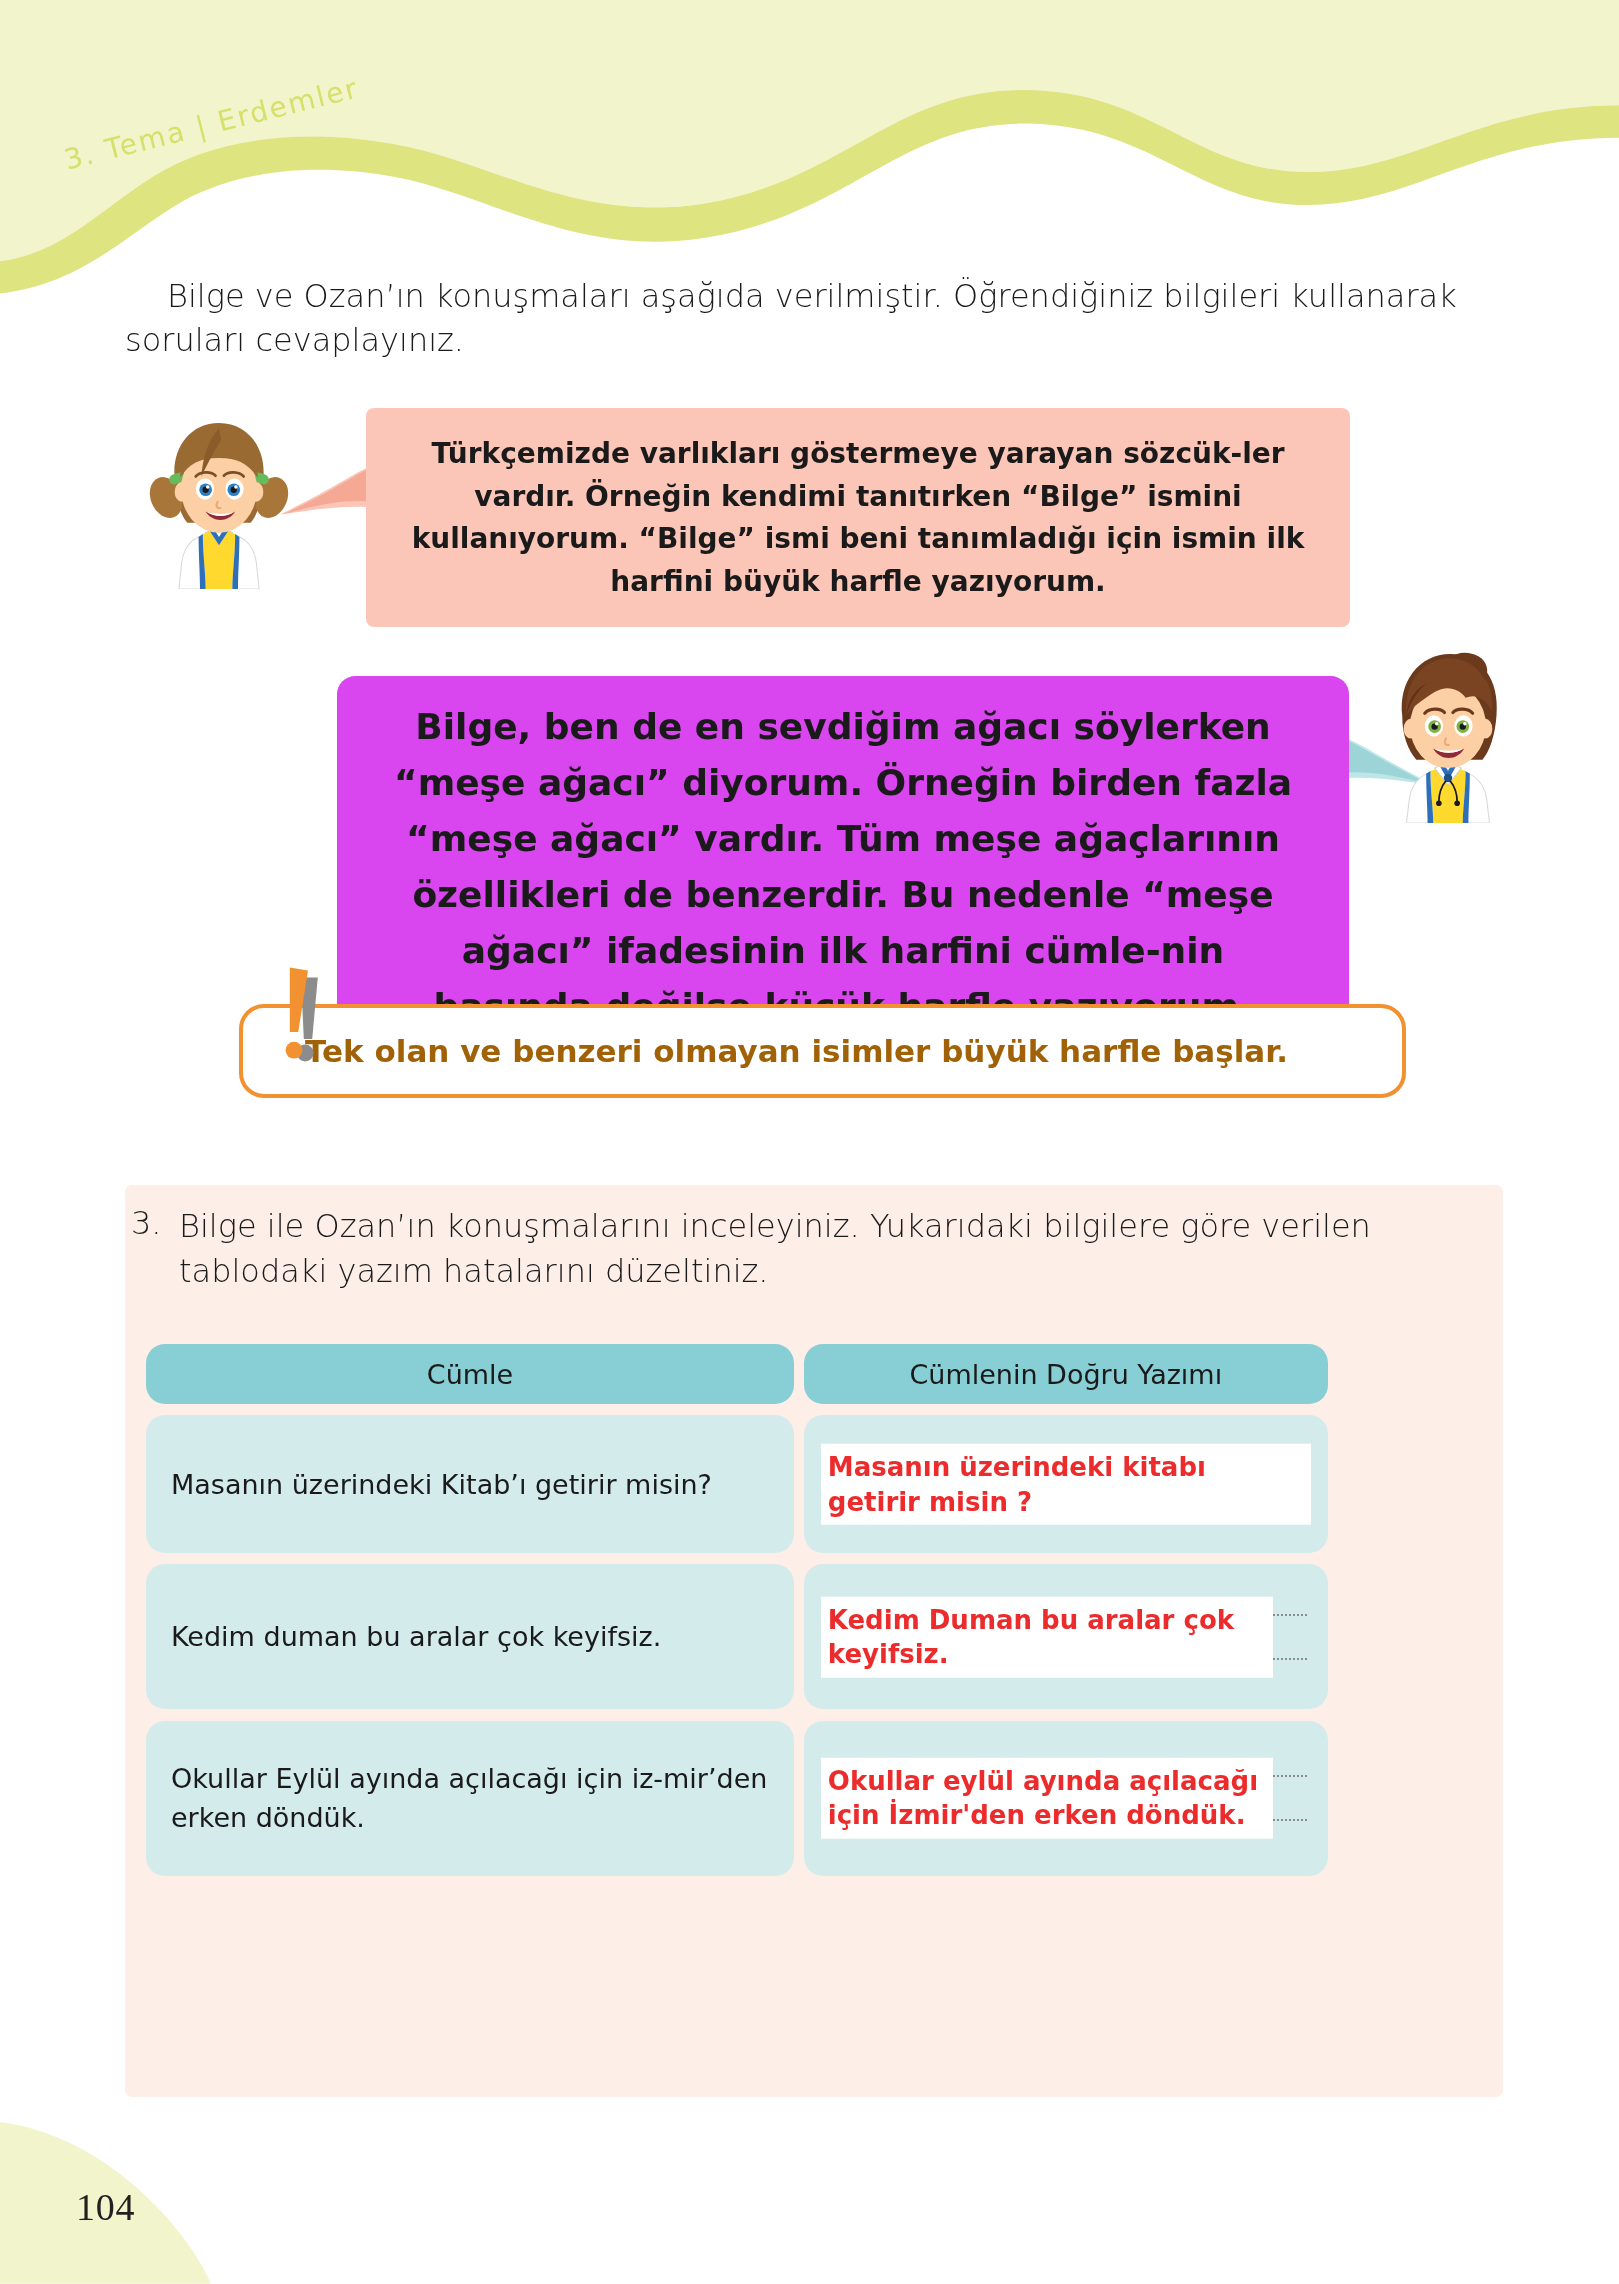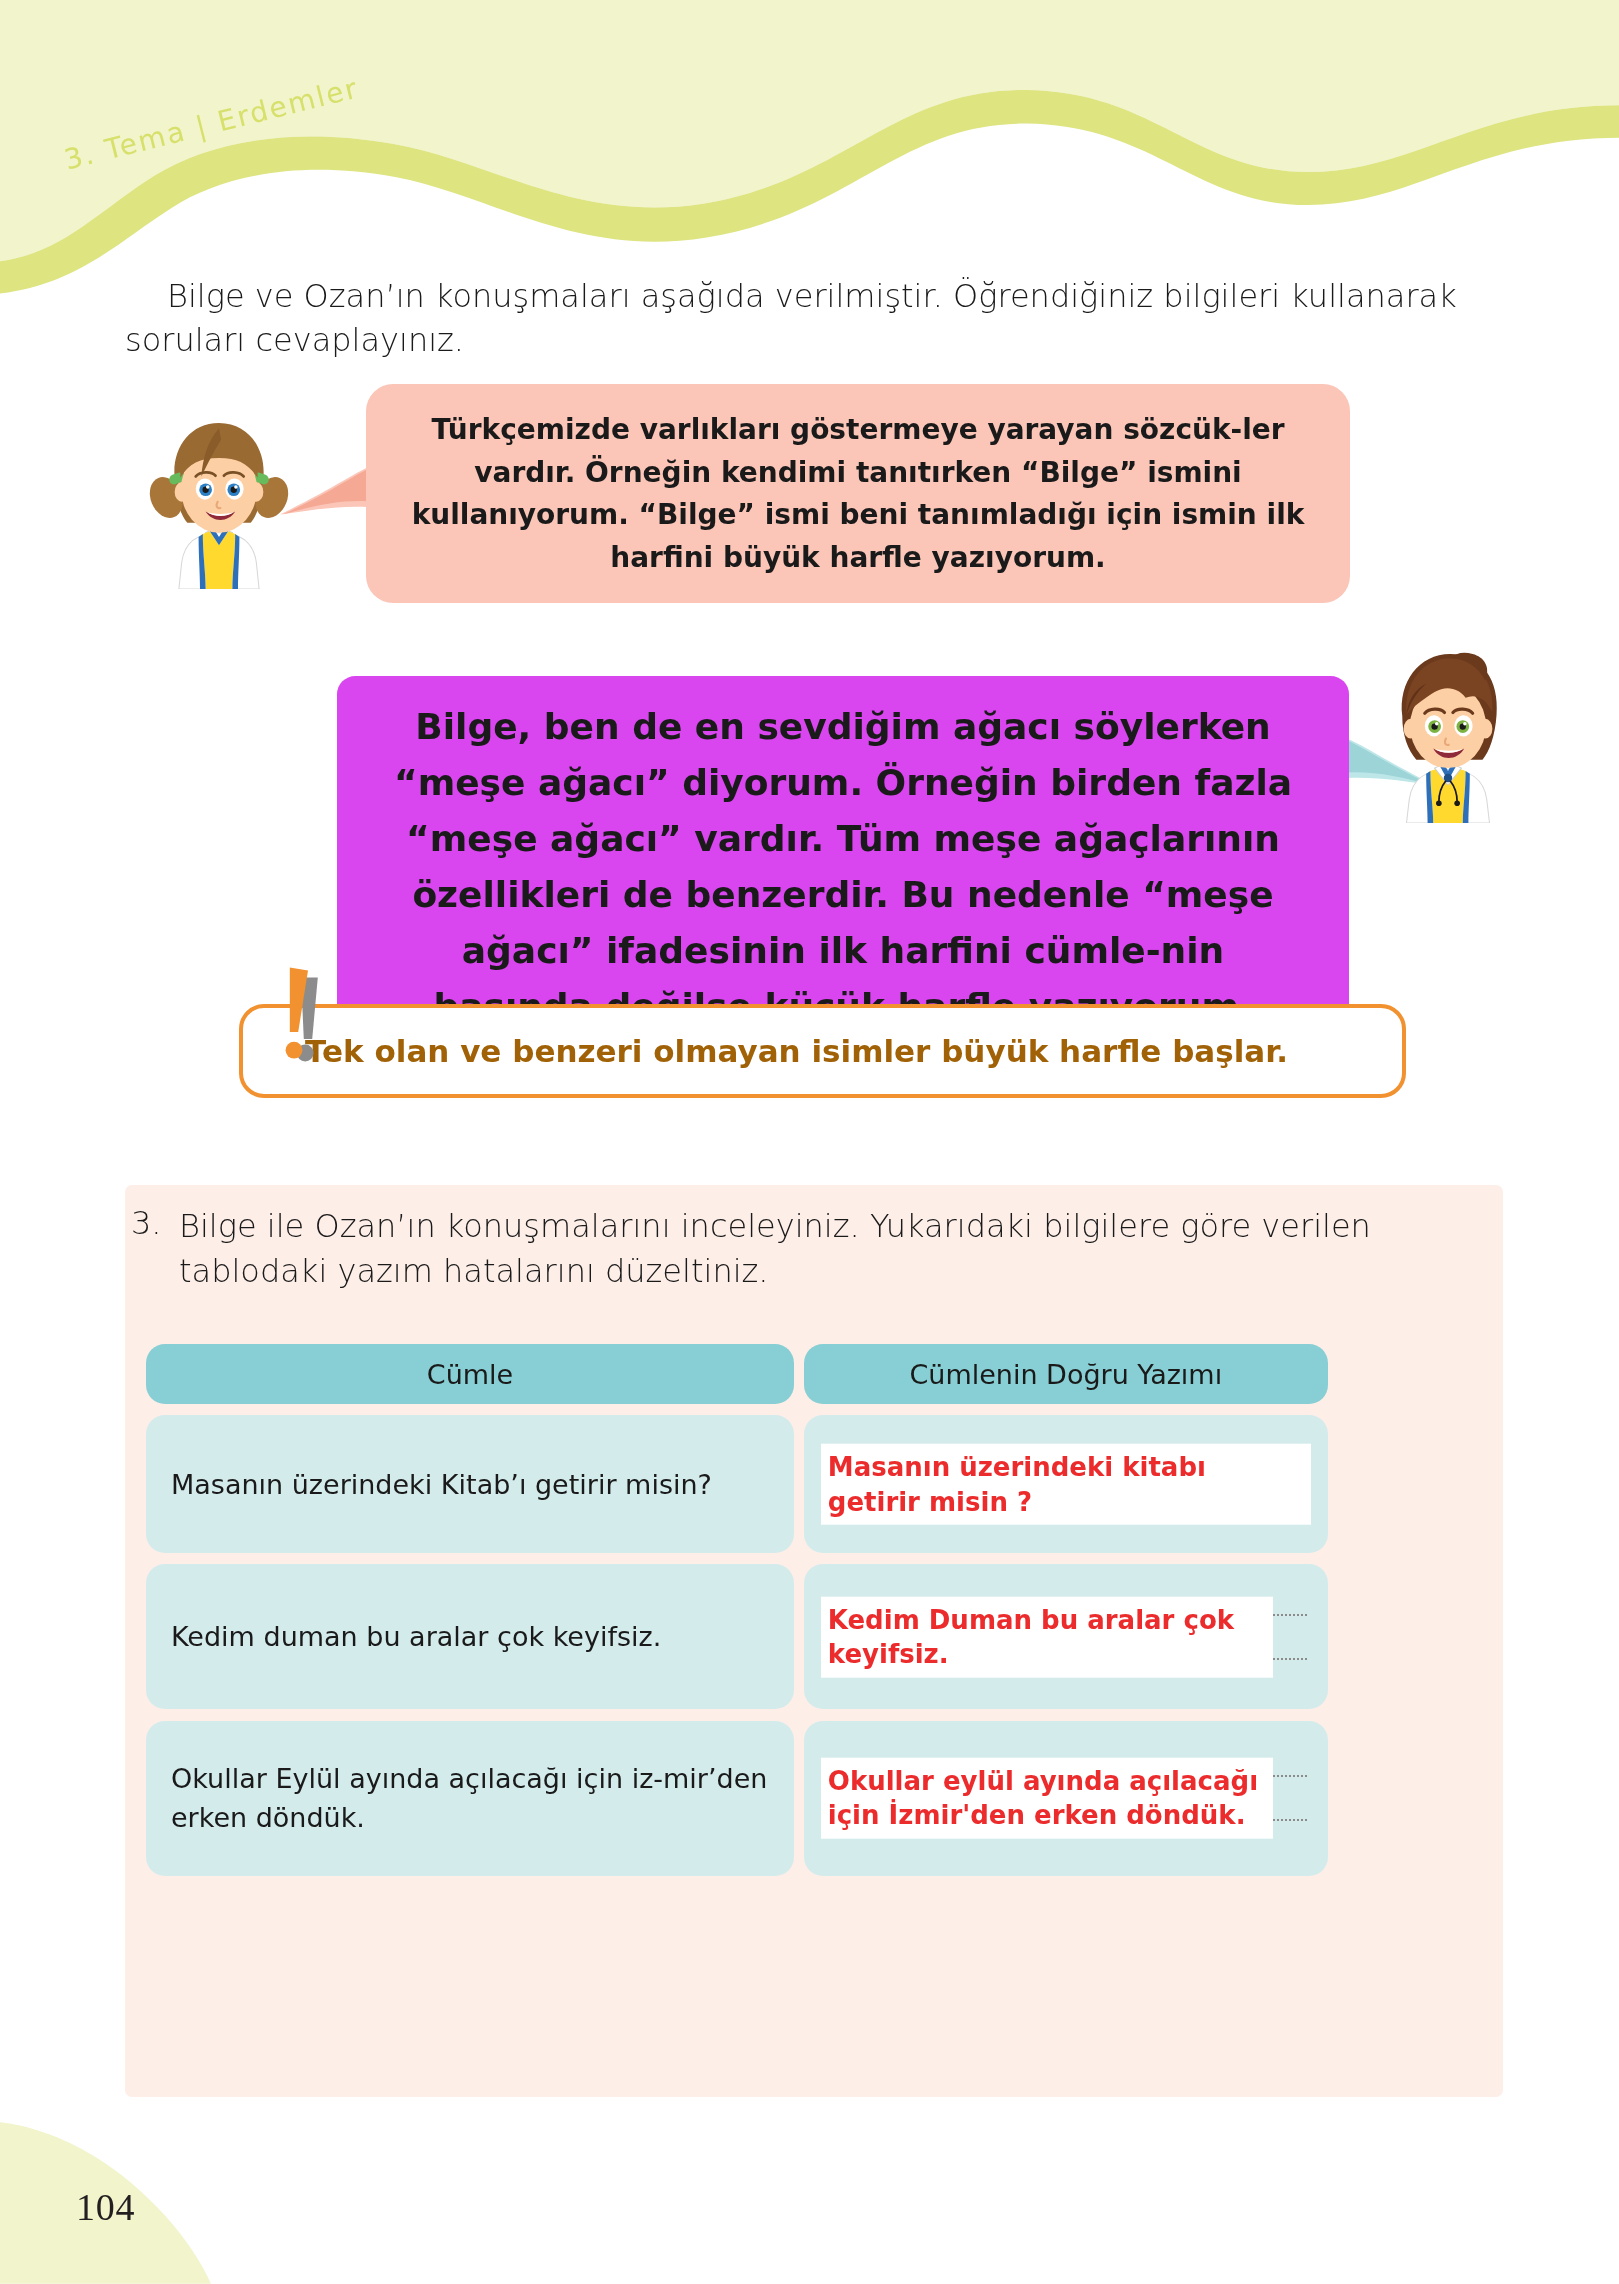--- a/index.html
+++ b/index.html
@@ -74,25 +74,25 @@
   .bubble {
     position: absolute;
     box-sizing: border-box;
     text-align: center;
     font-family: "DejaVu Sans", sans-serif;
     font-weight: bold;
     color: #1a1a1a;
   }
   #bubble-pink {
     left: 366px;
-    top: 384px;
+    top: 408px;
     width: 984px;
     min-height: 212px;
     background: #fbc6b8;
-    border-radius: 27px;
+    border-radius: 8px;
     padding: 25px 37px 24px 37px;
     font-size: 28px;
     line-height: 1.52;
   }
   #bubble-pink-tail {
     position: absolute;
     left: 273px;
     top: 450px;
     width: 105px;
     height: 91px;

